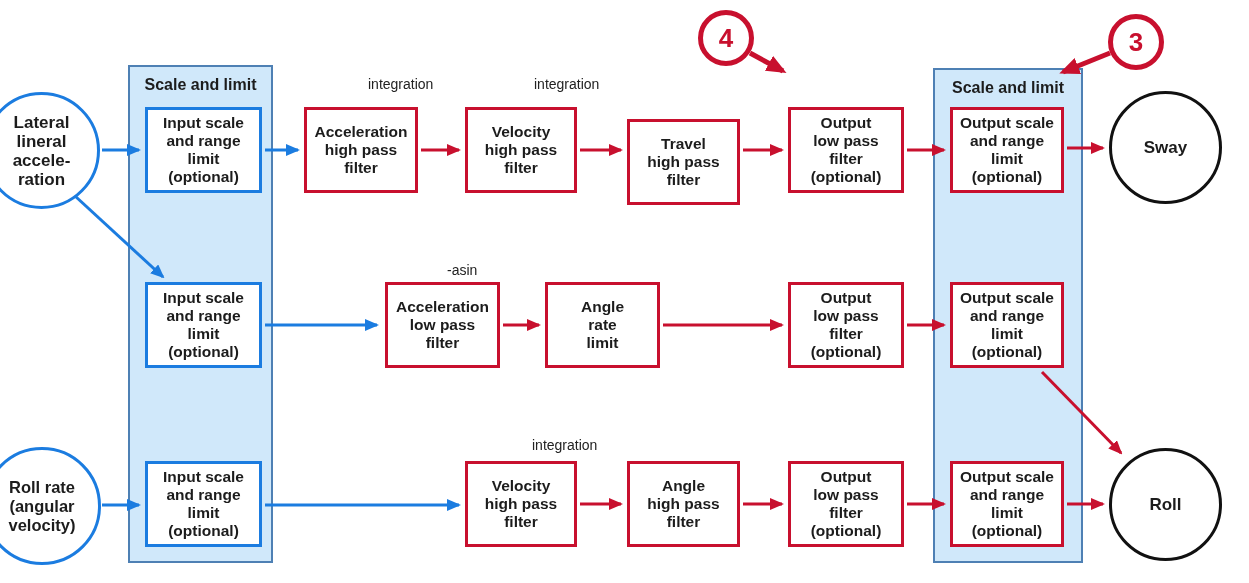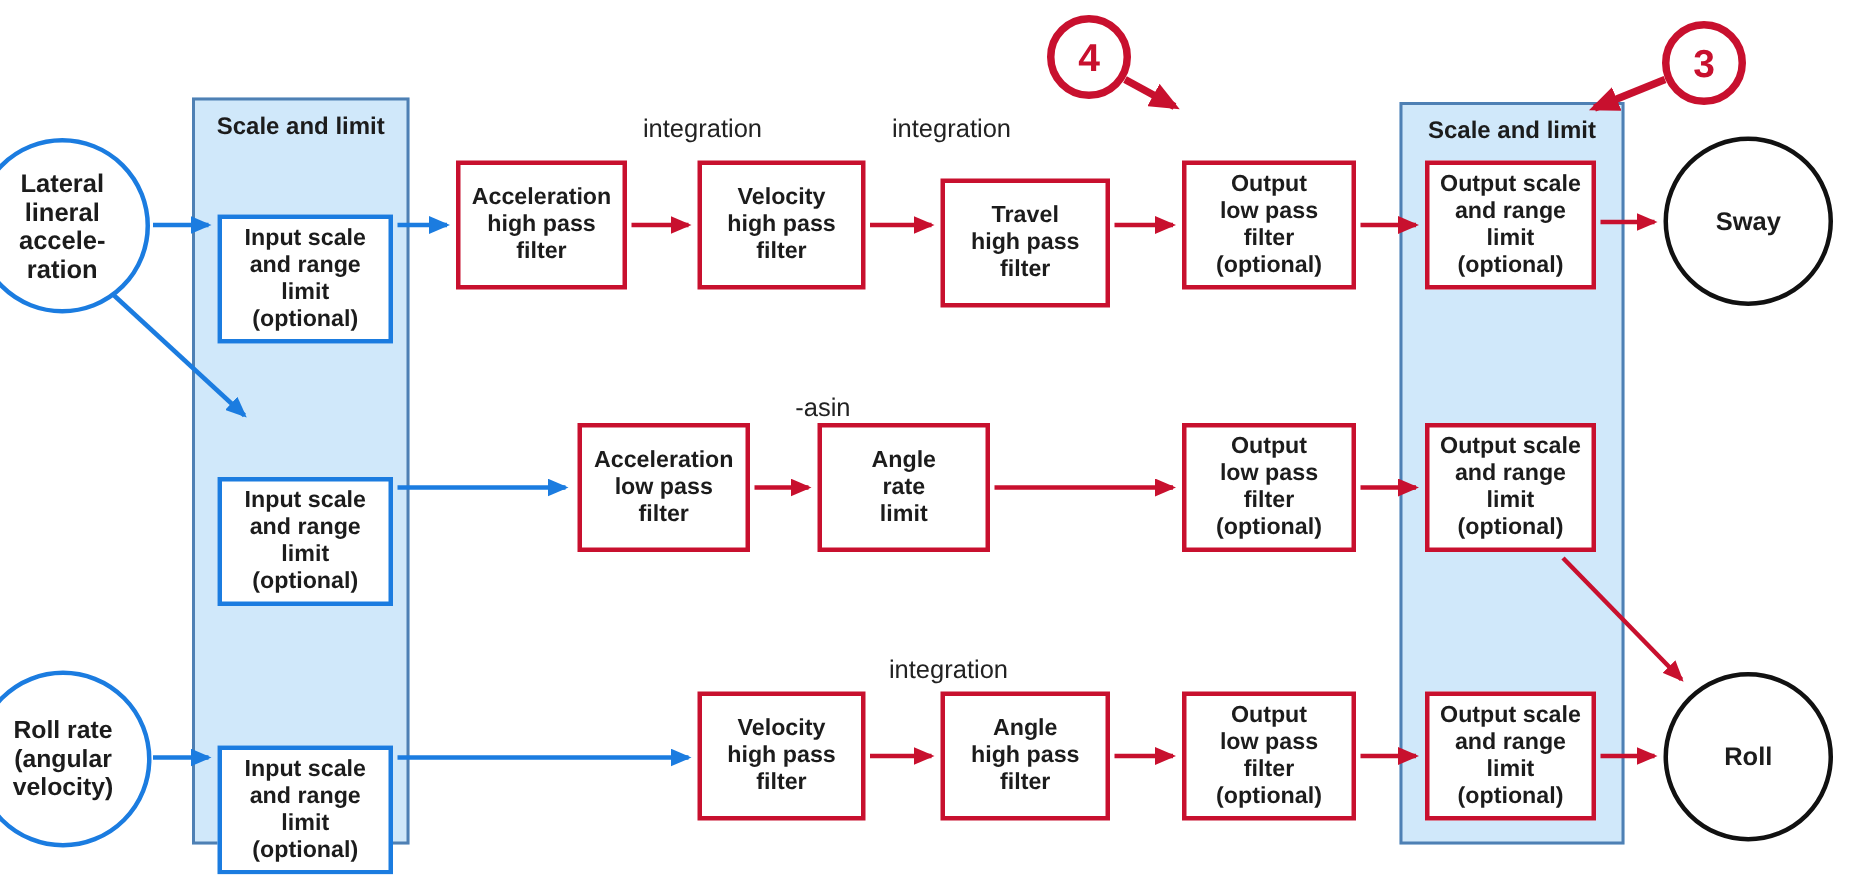--- a/index.html
+++ b/index.html
@@ -13,35 +13,35 @@
   .panel-title{
     position:absolute;top:9px;left:0;right:0;text-align:center;
     font-weight:bold;font-size:16px;white-space:nowrap;
   }
   .box{
     position:absolute;background:#fff;box-sizing:border-box;
     display:flex;align-items:center;justify-content:center;text-align:center;
     font-weight:bold;font-size:15.5px;line-height:18px;white-space:pre-line;
   }
   .box.red{border:3px solid #c8102e;}
-  .box.blue{border:3px solid #1b7ce0;margin-top:36px;}
+  .box.blue{border:3px solid #1b7ce0;}
   .node{
     position:absolute;background:#fff;border-radius:50%;box-sizing:border-box;
     display:flex;align-items:center;justify-content:center;text-align:center;
     font-weight:bold;font-size:17px;line-height:19px;white-space:pre-line;
   }
   .node.blue{border:3px solid #1b7ce0;}
   .node.black{border:3.5px solid #111111;}
   .badge{
     position:absolute;background:#fff;border:5px solid #c8102e;border-radius:50%;
     box-sizing:border-box;display:flex;align-items:center;justify-content:center;
     color:#c8102e;font-size:26px;font-weight:bold;
   }
   .flabel{
-    position:absolute;text-align:right;font-size:17px;font-weight:normal;color:#222;
+    position:absolute;text-align:left;font-size:14px;font-weight:normal;color:#222;
     white-space:nowrap;
   }
   .arrow-layer{position:absolute;left:0;top:0;}
 </style>
 </head>
 <body>
 
 <div class="canvas">
 
   <div class="panel" style="left:128px;top:65px;width:145px;height:498px;">

